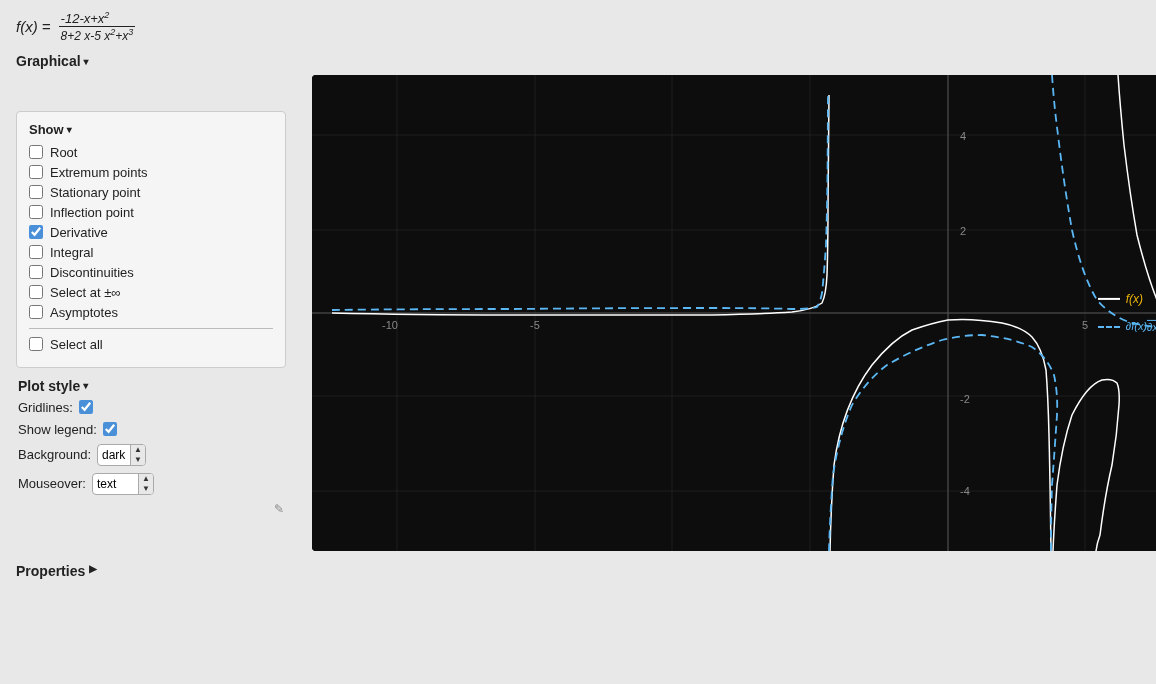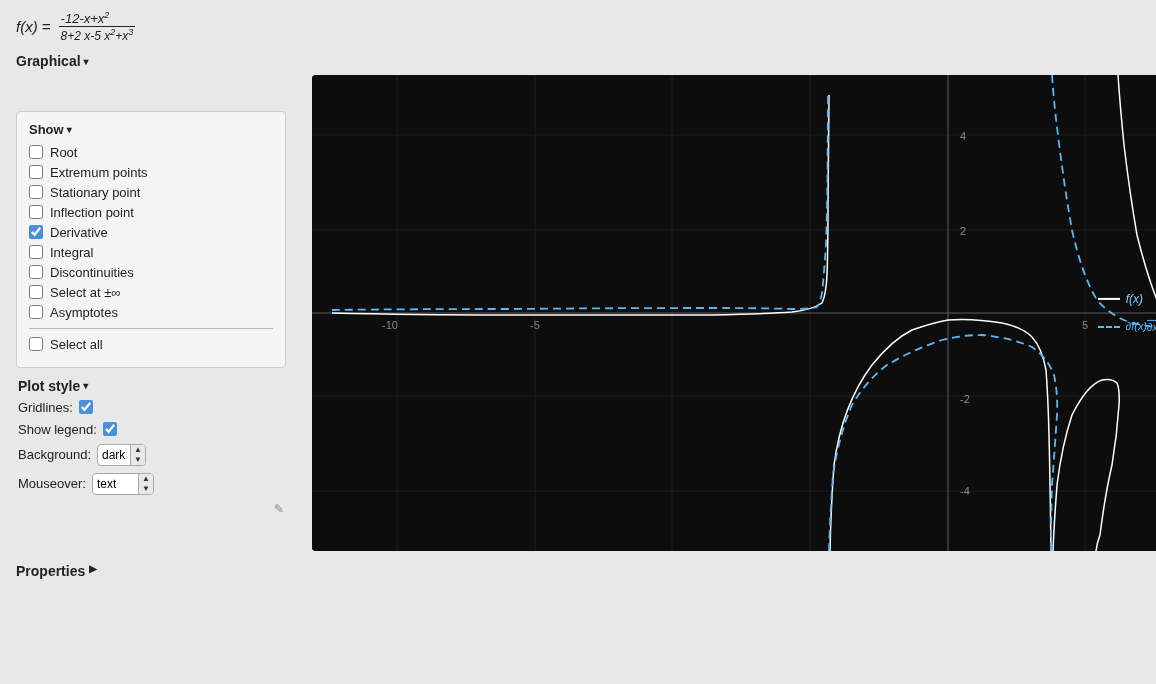--- a/index.html
+++ b/index.html
@@ -344,21 +344,21 @@
 
         <path d="M 740,0 Q 742,30 746,60 Q 752,110 760,155 Q 770,200 785,225 Q 800,242 820,248 Q 840,252 860,254" fill="none" stroke="#5bb8f5" stroke-width="1.8" stroke-dasharray="8,5"></path>
 
         <path d="M 856,476 Q 857,450 858.5,430 Q 859.5,410 860,390" fill="none" stroke="#5bb8f5" stroke-width="1.8" stroke-dasharray="8,5"></path>
       </svg>
 
       
       <div style="position:absolute; right:14px; top:50%; transform:translateY(-50%); display:flex; flex-direction:column; gap:14px;">
         <div class="legend-item">
           <div class="legend-line-solid"></div>
-          <span class="legend-label" style="color:#7dd3fc; font-size:12px; font-style:italic;">f(x)</span>
+          <span class="legend-label" style="color:#eab308; font-size:12px; font-style:italic;">f(x)</span>
         </div>
         <div class="legend-item">
           <div class="legend-line-dashed"></div>
           <span class="legend-label" style="color:#5bb8f5; font-size:11px; font-style:italic; display:flex; flex-direction:row; line-height:1.2;">
             <span>∂f(x)</span>
             <span style="border-top:1px solid #5bb8f5; text-align:center;">∂x</span>
           </span>
         </div>
       </div>
     </div>

